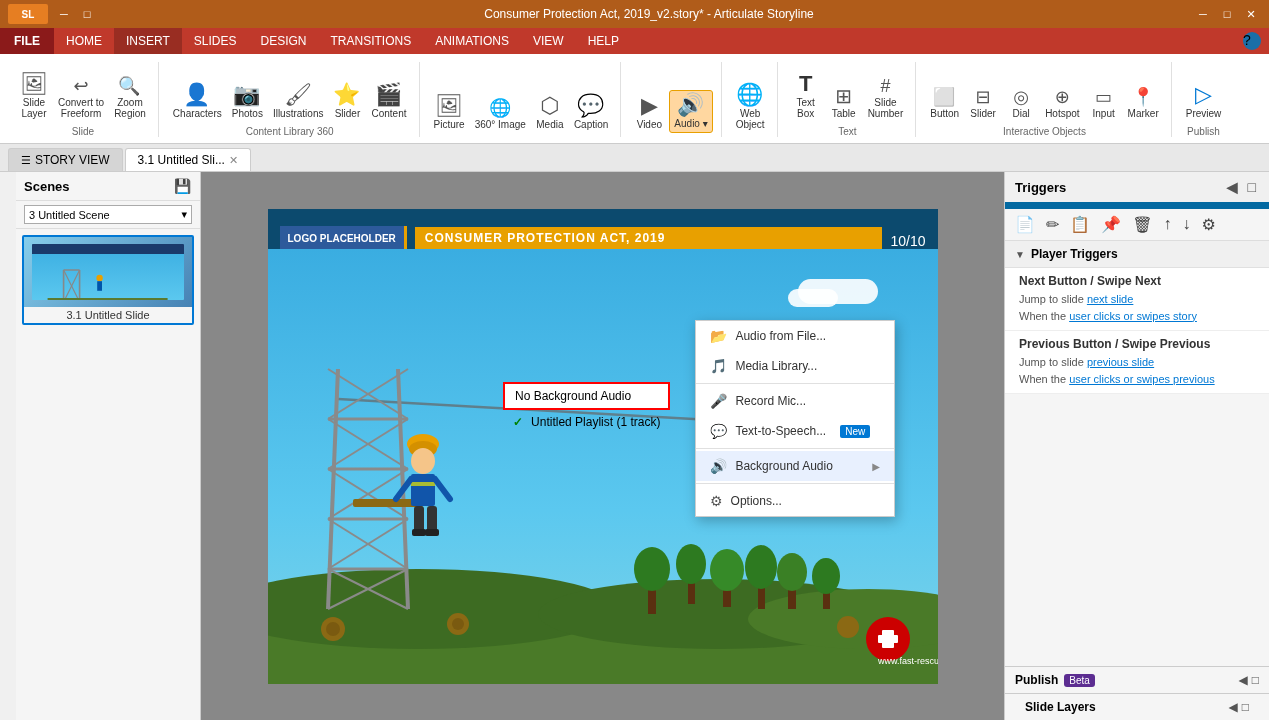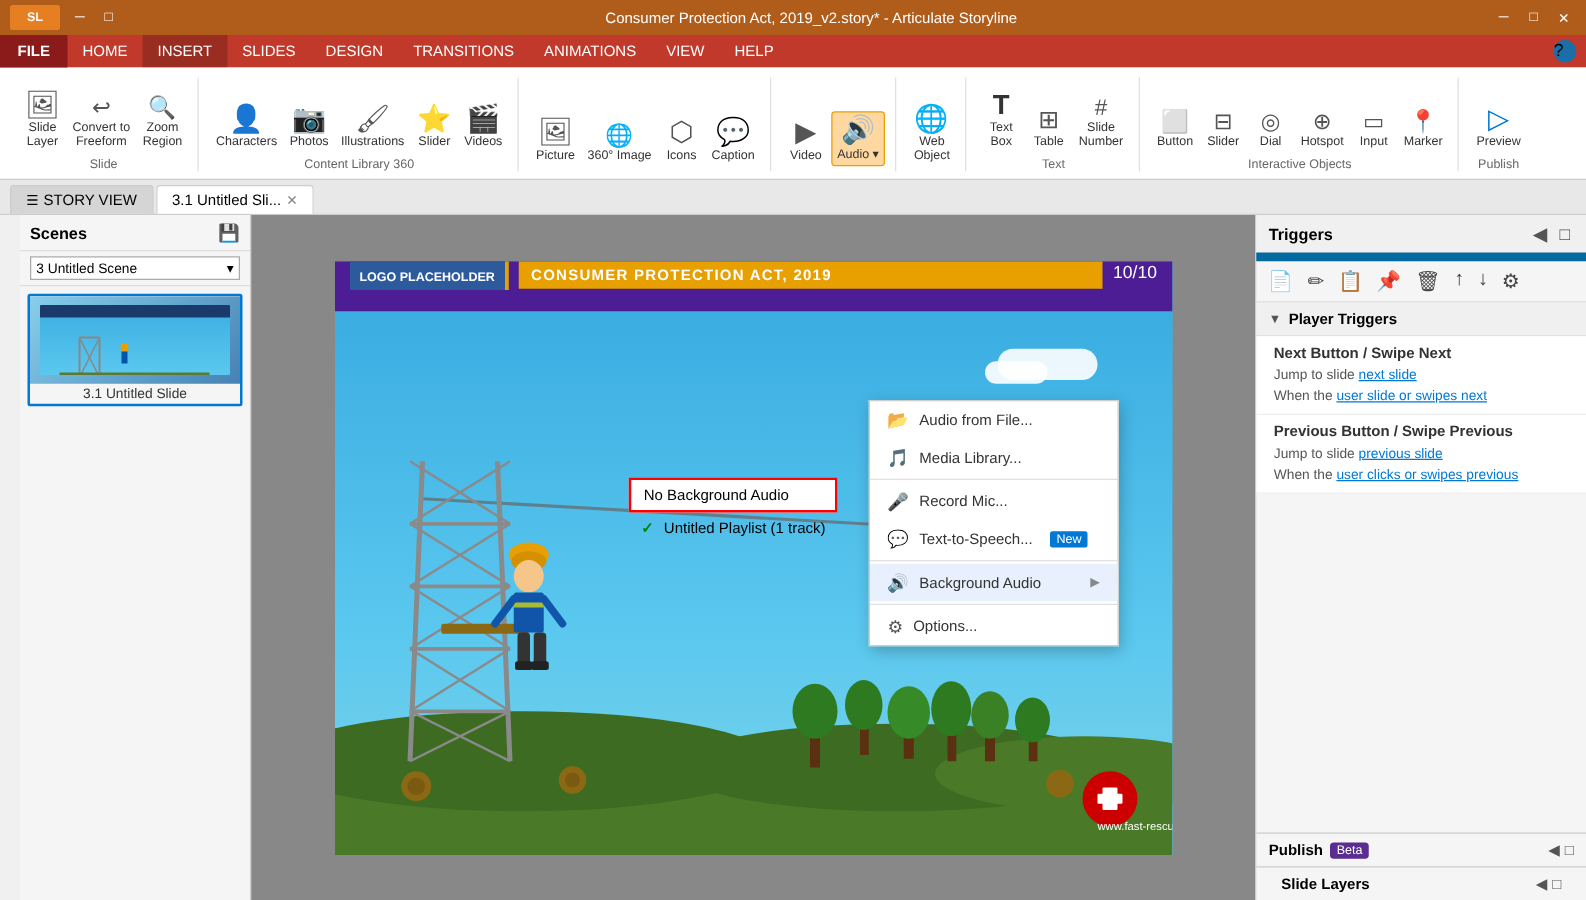--- a/index.html
+++ b/index.html
@@ -197,23 +197,23 @@
       height: 475px;
       background: #3AADE1;
       position: relative;
       overflow: hidden;
     }
     
     .slide-header {
       position: absolute;
       top: 0; left: 0; right: 0;
       height: 40px;
-      background: #4c1d95;
-      display: flex;
-      align-items: flex-start;
+      background: #0c4a6e;
+      display: flex;
+      align-items: flex-end;
       padding: 0 12px;
       z-index: 2;
     }
     .slide-logo {
       background: #2d5a9b;
       padding: 4px 8px;
       border-right: 3px solid #e8a000;
       color: white;
       font-size: 13px;
       font-weight: bold;
@@ -468,39 +468,39 @@
       <div class="rb-btn">
         <span class="rb-icon">🖌</span>
         <span class="rb-label">Illustrations</span>
       </div>
       <div class="rb-btn">
         <span class="rb-icon">⭐</span>
         <span class="rb-label">Slider</span>
       </div>
       <div class="rb-btn">
         <span class="rb-icon">🎬</span>
-        <span class="rb-label">Videos</span>
+        <span class="rb-label">Content</span>
       </div>
     </div>
     <div class="ribbon-group-label">Content Library 360</div>
   </div>
 
   <div class="ribbon-group">
     <div class="ribbon-buttons">
       <div class="rb-btn">
         <span class="rb-icon">🖼</span>
         <span class="rb-label">Picture</span>
       </div>
       <div class="rb-btn">
         <span class="rb-icon" style="font-size:18px;">🌐</span>
         <span class="rb-label">360° Image</span>
       </div>
       <div class="rb-btn">
         <span class="rb-icon">⬡</span>
-        <span class="rb-label">Icons</span>
+        <span class="rb-label">Media</span>
       </div>
       <div class="rb-btn">
         <span class="rb-icon">💬</span>
         <span class="rb-label">Caption</span>
       </div>
     </div>
     <div class="ribbon-group-label"></div>
   </div>
 
   <div class="ribbon-group">
@@ -797,21 +797,21 @@
     <div id="player-triggers-section">
       <div class="trigger-section-header">
         <span class="arrow">▼</span>
         <span>Player Triggers</span>
       </div>
 
       <div class="trigger-item">
         <div class="trigger-item-title">Next Button / Swipe Next</div>
         <div class="trigger-item-desc">
           Jump to slide <span class="trigger-link">next slide</span><br>
-          When the <span class="trigger-link">user slide or swipes next</span>
+          When the <span class="trigger-link">user clicks or swipes story</span>
         </div>
       </div>
 
       <div class="trigger-item">
         <div class="trigger-item-title">Previous Button / Swipe Previous</div>
         <div class="trigger-item-desc">
           Jump to slide <span class="trigger-link">previous slide</span><br>
           When the <span class="trigger-link">user clicks or swipes previous</span>
         </div>
       </div>

